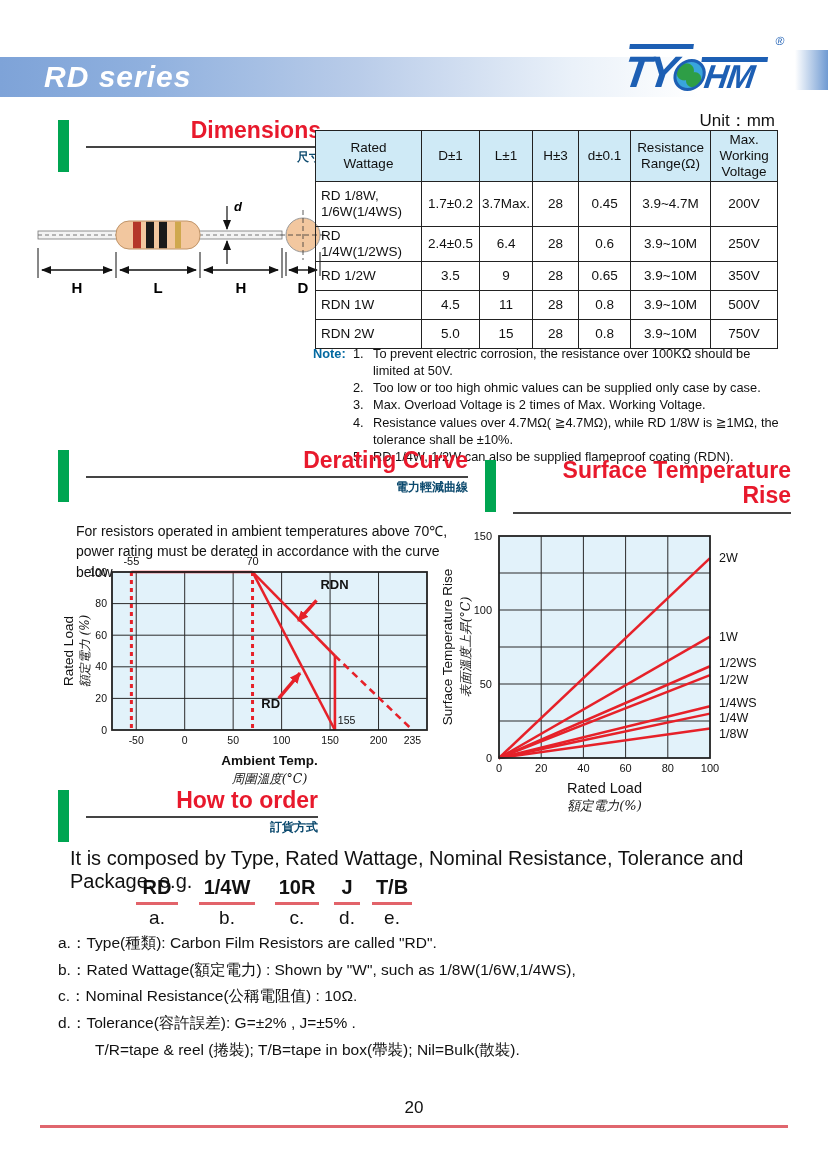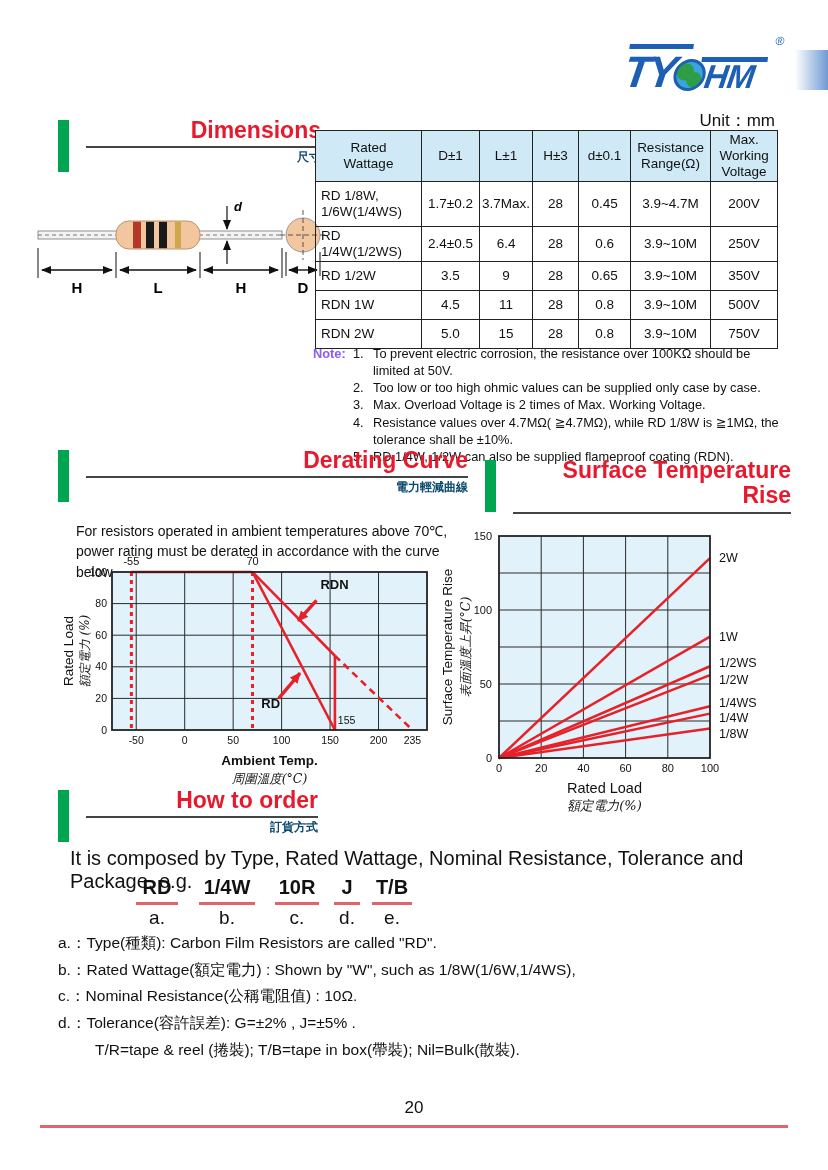--- a/index.html
+++ b/index.html
@@ -39,21 +39,21 @@
   #dim-table{position:absolute;left:315px;top:130px;border-collapse:collapse;table-layout:fixed;}
   #dim-table th,#dim-table td{border:1.4px solid #222;white-space:pre-line;font-weight:normal;
              font-size:13.5px;text-align:center;padding:1px 2px;line-height:1.18;}
   #dim-table th{background:#cfeaf6;height:48px;}
   #dim-table tbody tr td{height:26px;}
   #dim-table tbody tr.tall td{height:42px;}
   #dim-table td.c0{text-align:left;padding-left:5px;}
 
   
   #notes{position:absolute;left:313px;top:345px;width:475px;font-size:12.8px;line-height:1.34;}
-  .note-label{position:absolute;left:0;top:0;color:#8b5cf6;font-weight:bold;}
+  .note-label{position:absolute;left:0;top:0;color:#0369a1;font-weight:bold;}
   .note-item{display:flex;margin-left:40px;}
   .note-num{width:20px;flex:none;}
   .note-text{flex:1;}
 
   
   #derating-desc{position:absolute;left:76px;top:521px;width:396px;font-size:14px;line-height:1.45;}
   #derating-svg{position:absolute;left:62px;top:552px;}
   #surface-svg{position:absolute;left:442px;top:526px;}
   svg text{font-family:"Liberation Sans",sans-serif;}
   .zh-axis{font-family:"DejaVu Serif",serif;font-style:italic;}
@@ -71,20 +71,23 @@
 
   
   .page-num{position:absolute;left:0;top:1098px;width:828px;text-align:center;font-size:17px;}
   .footer-line{position:absolute;left:40px;top:1125px;width:748px;height:2.5px;background:#e0666e;}
 </style>
 </head>
 <body>
 
 <div id="page">
 
+  <div class="band">
+    <div class="band-title">RD series</div>
+  </div>
   <div class="corner-sq"></div>
   <div class="logo">
     <div class="logo-bar bar1"></div>
     <div class="logo-bar bar2"></div>
     <div class="logo-reg">®</div>
     <div class="logo-row">
       <span class="logo-ty">TY</span>
       <span class="logo-globe"></span>
       <span class="logo-hm">HM</span>
     </div>

